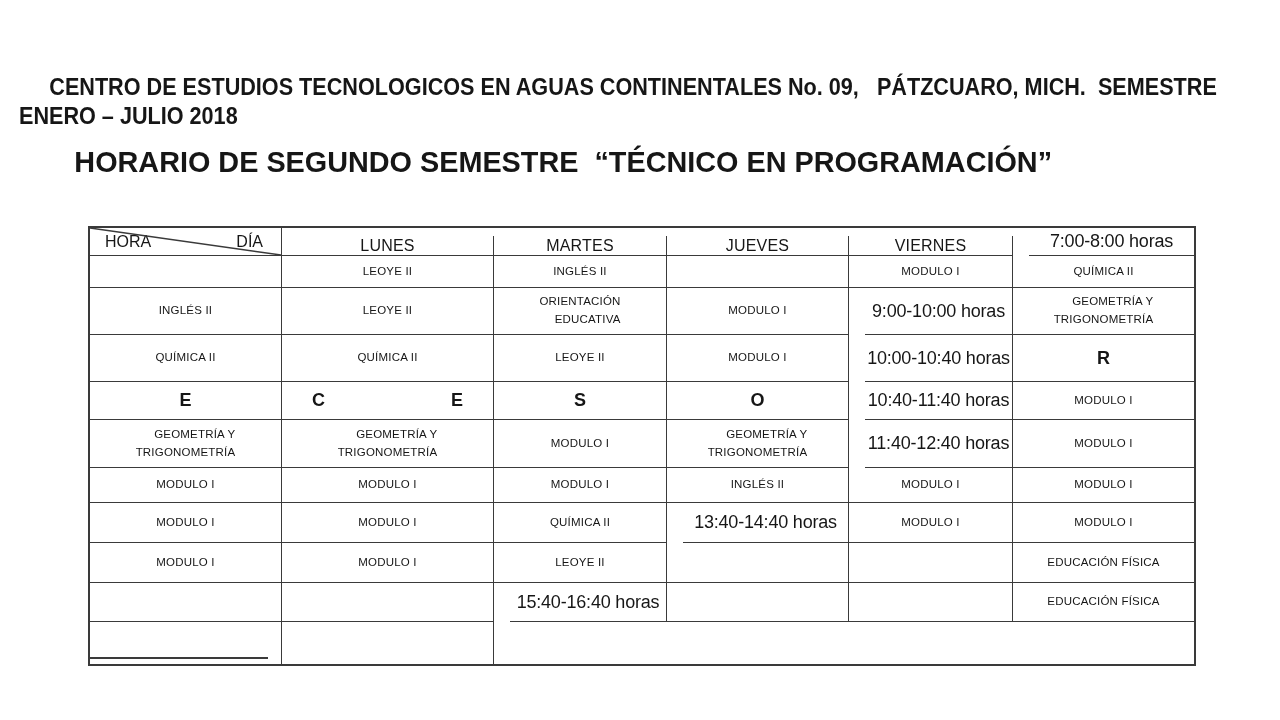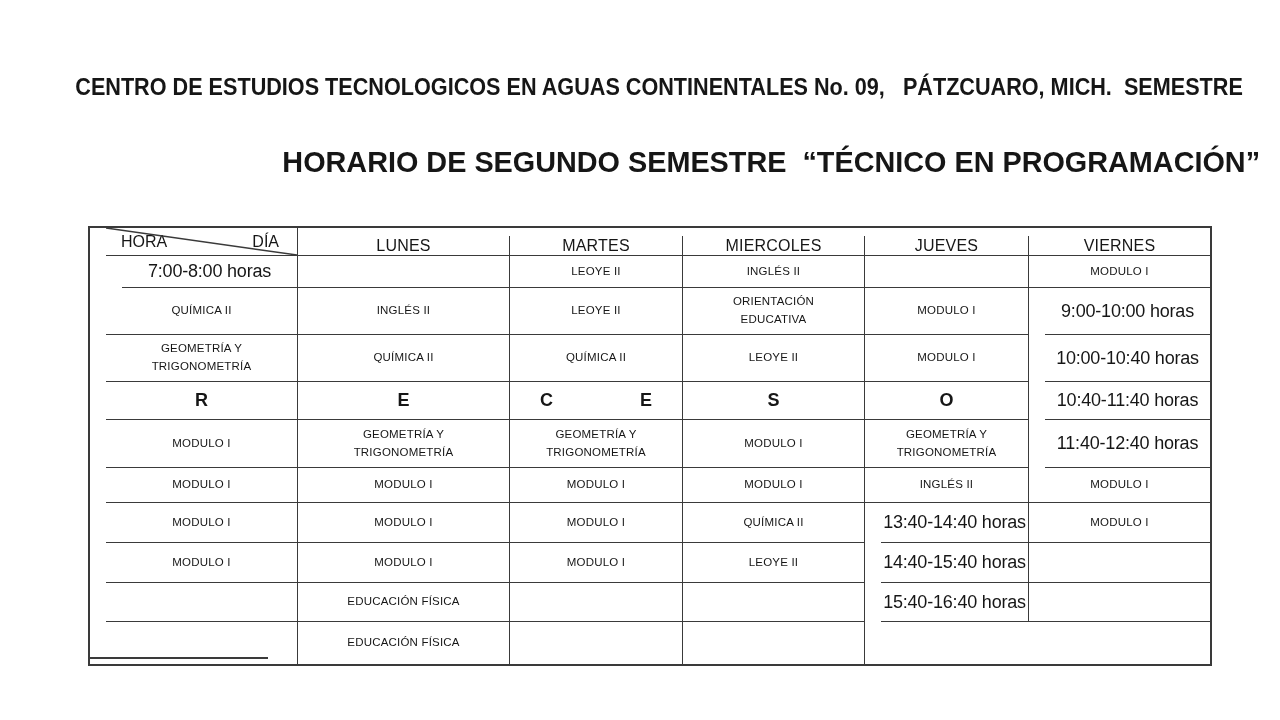--- a/index.html
+++ b/index.html
@@ -7,22 +7,22 @@
     position: relative;
     width: 1280px;
     height: 720px;
     background: var(--bg, #ffffff);
     color: var(--text, #161616);
     font-family: "Liberation Sans", sans-serif;
     overflow: hidden;
   }
   .title-line {
     position: absolute;
-    left: 0; right: 0;
-    text-align: right;
+    left: 12px; right: 0;
+    text-align: left;
     font-weight: bold;
     line-height: 1.2;
   }
   .cond {
     display: inline-block;
     white-space: pre;
     transform: scaleX(0.94);
     transform-origin: center;
   }
   .t1 { top: 74px;  font-size: 23px; }
@@ -30,21 +30,20 @@
   .t3 { top: 144px; font-size: 30px; margin-left: 42px; }
   .t3 .cond { transform: scaleX(0.96); }
 
   .timetable {
     position: absolute;
     left: 88px; top: 226px;
     display: grid;
     grid-template-columns: 192px 212px 173px 182px 164px 181px;
     grid-template-rows: 28px 32px 47px 47px 38px 48px 35px 40px 40px 39px 42px;
     border: 2px solid var(--border, #3a3a3a);
-    padding-left: 16px;
   }
   .cell {
     box-sizing: border-box;
     border-right: 1.7px solid var(--border, #3a3a3a);
     border-bottom: 1.7px solid var(--border, #3a3a3a);
     display: flex;
     align-items: center;
     justify-content: center;
     text-align: center;
     overflow: hidden;
@@ -54,21 +53,21 @@
 
   .c-corner {
     position: relative;
     justify-content: space-between;
     padding: 0 18px 0 15px;
     font-size: 16px;
   }
   .c-corner svg { position: absolute; inset: 0; width: 100%; height: 100%; }
   .c-day  { font-size: 16px; letter-spacing: 0.2px; margin-top: 8px; }
   .c-time { font-size: 18px; letter-spacing: -0.2px; margin-left: 16px; }
-  .c-subj { font-size: 11.5px; line-height: 1.55; white-space: pre-line; letter-spacing: 0.2px; }
+  .c-subj { font-size: 11.5px; line-height: 1.55; white-space: pre-line; letter-spacing: 0.2px; text-align: right; }
   .c-recess { font-weight: bold; font-size: 18px; }
   .c-recess-split {
     font-weight: bold; font-size: 18px;
     justify-content: space-between;
     padding: 0 30px;
   }
   .bottom-artifact {
     position: absolute;
     left: 0; bottom: 5px;
     width: 178px; height: 1.7px;
@@ -76,36 +75,38 @@
   }
 </style>
 </head>
 <body>
 
 <div class="slide">
 
   <div class="title-line t1">
     <span class="cond">CENTRO DE ESTUDIOS TECNOLOGICOS EN AGUAS CONTINENTALES No. 09,   PÁTZCUARO, MICH.  SEMESTRE</span>
   </div>
+  <div class="title-line t2">
+    <span class="cond">ENERO – JULIO 2018</span>
+  </div>
   <div class="title-line t3">
     <span class="cond">HORARIO DE SEGUNDO SEMESTRE  “TÉCNICO EN PROGRAMACIÓN”</span>
   </div>
 
   <div class="timetable">
     <div class="cell c-corner">
       <svg viewBox="0 0 100 100" preserveAspectRatio="none">
         <line x1="0" y1="0" x2="100" y2="100" stroke="#3a3a3a" stroke-width="1.5" vector-effect="non-scaling-stroke"></line>
       </svg>
       <span>HORA</span>
       <span>DÍA</span>
     </div>
 
     <div class="cell c-day">LUNES</div>
       <div class="cell c-day">MARTES</div>
-      <div class="cell c-day">MIERCOLES</div>
       <div class="cell c-day">JUEVES</div>
       <div class="cell c-day">VIERNES</div>
       <div class="cell c-time">7:00-8:00 horas</div>
       <div class="cell c-subj"></div>
       <div class="cell c-subj">LEOYE II</div>
       <div class="cell c-subj">INGLÉS II</div>
       <div class="cell c-subj"></div>
       <div class="cell c-subj">MODULO I</div>
       <div class="cell c-subj">QUÍMICA II</div>
       <div class="cell c-subj">INGLÉS II</div>
@@ -148,21 +149,20 @@
       <div class="cell c-subj">MODULO I</div>
       <div class="cell c-subj">MODULO I</div>
       <div class="cell c-subj">MODULO I</div>
       <div class="cell c-subj">QUÍMICA II</div>
       <div class="cell c-time">13:40-14:40 horas</div>
       <div class="cell c-subj">MODULO I</div>
       <div class="cell c-subj">MODULO I</div>
       <div class="cell c-subj">MODULO I</div>
       <div class="cell c-subj">MODULO I</div>
       <div class="cell c-subj">LEOYE II</div>
-      <div class="cell c-time">14:40-15:40 horas</div>
       <div class="cell c-subj"></div>
       <div class="cell c-subj"></div>
       <div class="cell c-subj">EDUCACIÓN FÍSICA</div>
       <div class="cell c-subj"></div>
       <div class="cell c-subj"></div>
       <div class="cell c-time">15:40-16:40 horas</div>
       <div class="cell c-subj"></div>
       <div class="cell c-subj"></div>
       <div class="cell c-subj">EDUCACIÓN FÍSICA</div>
       <div class="cell c-subj"></div>

